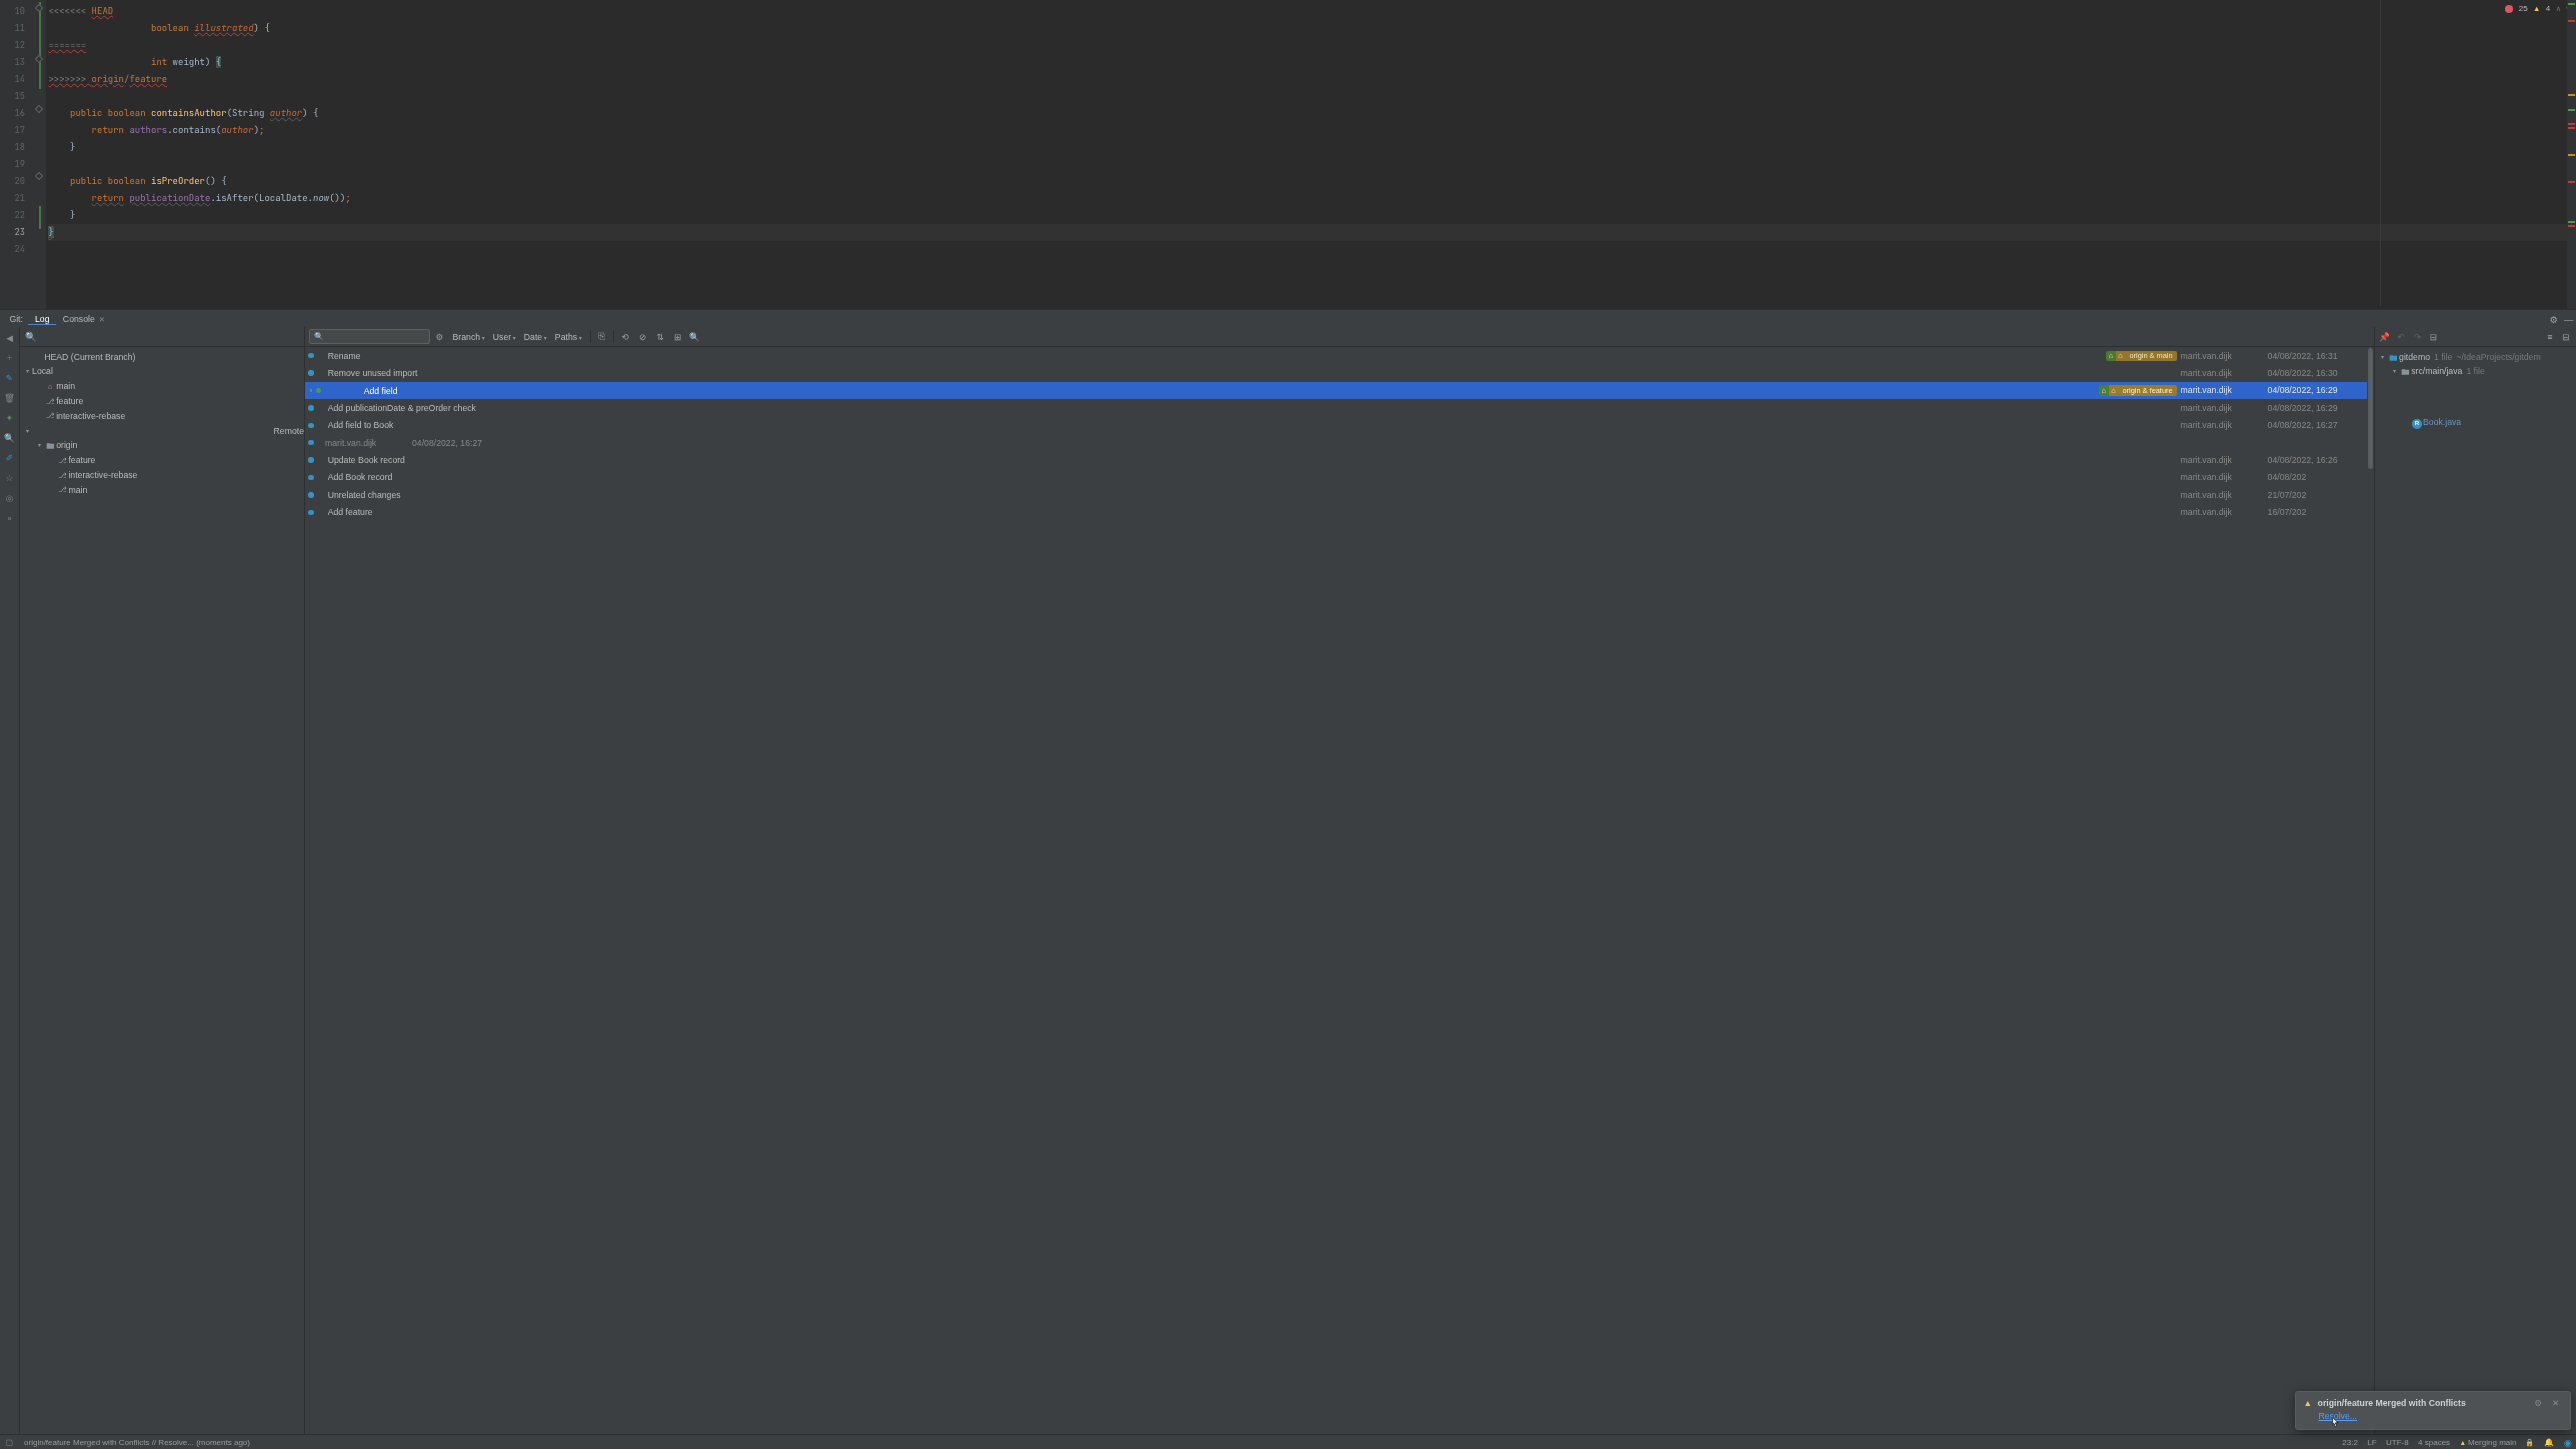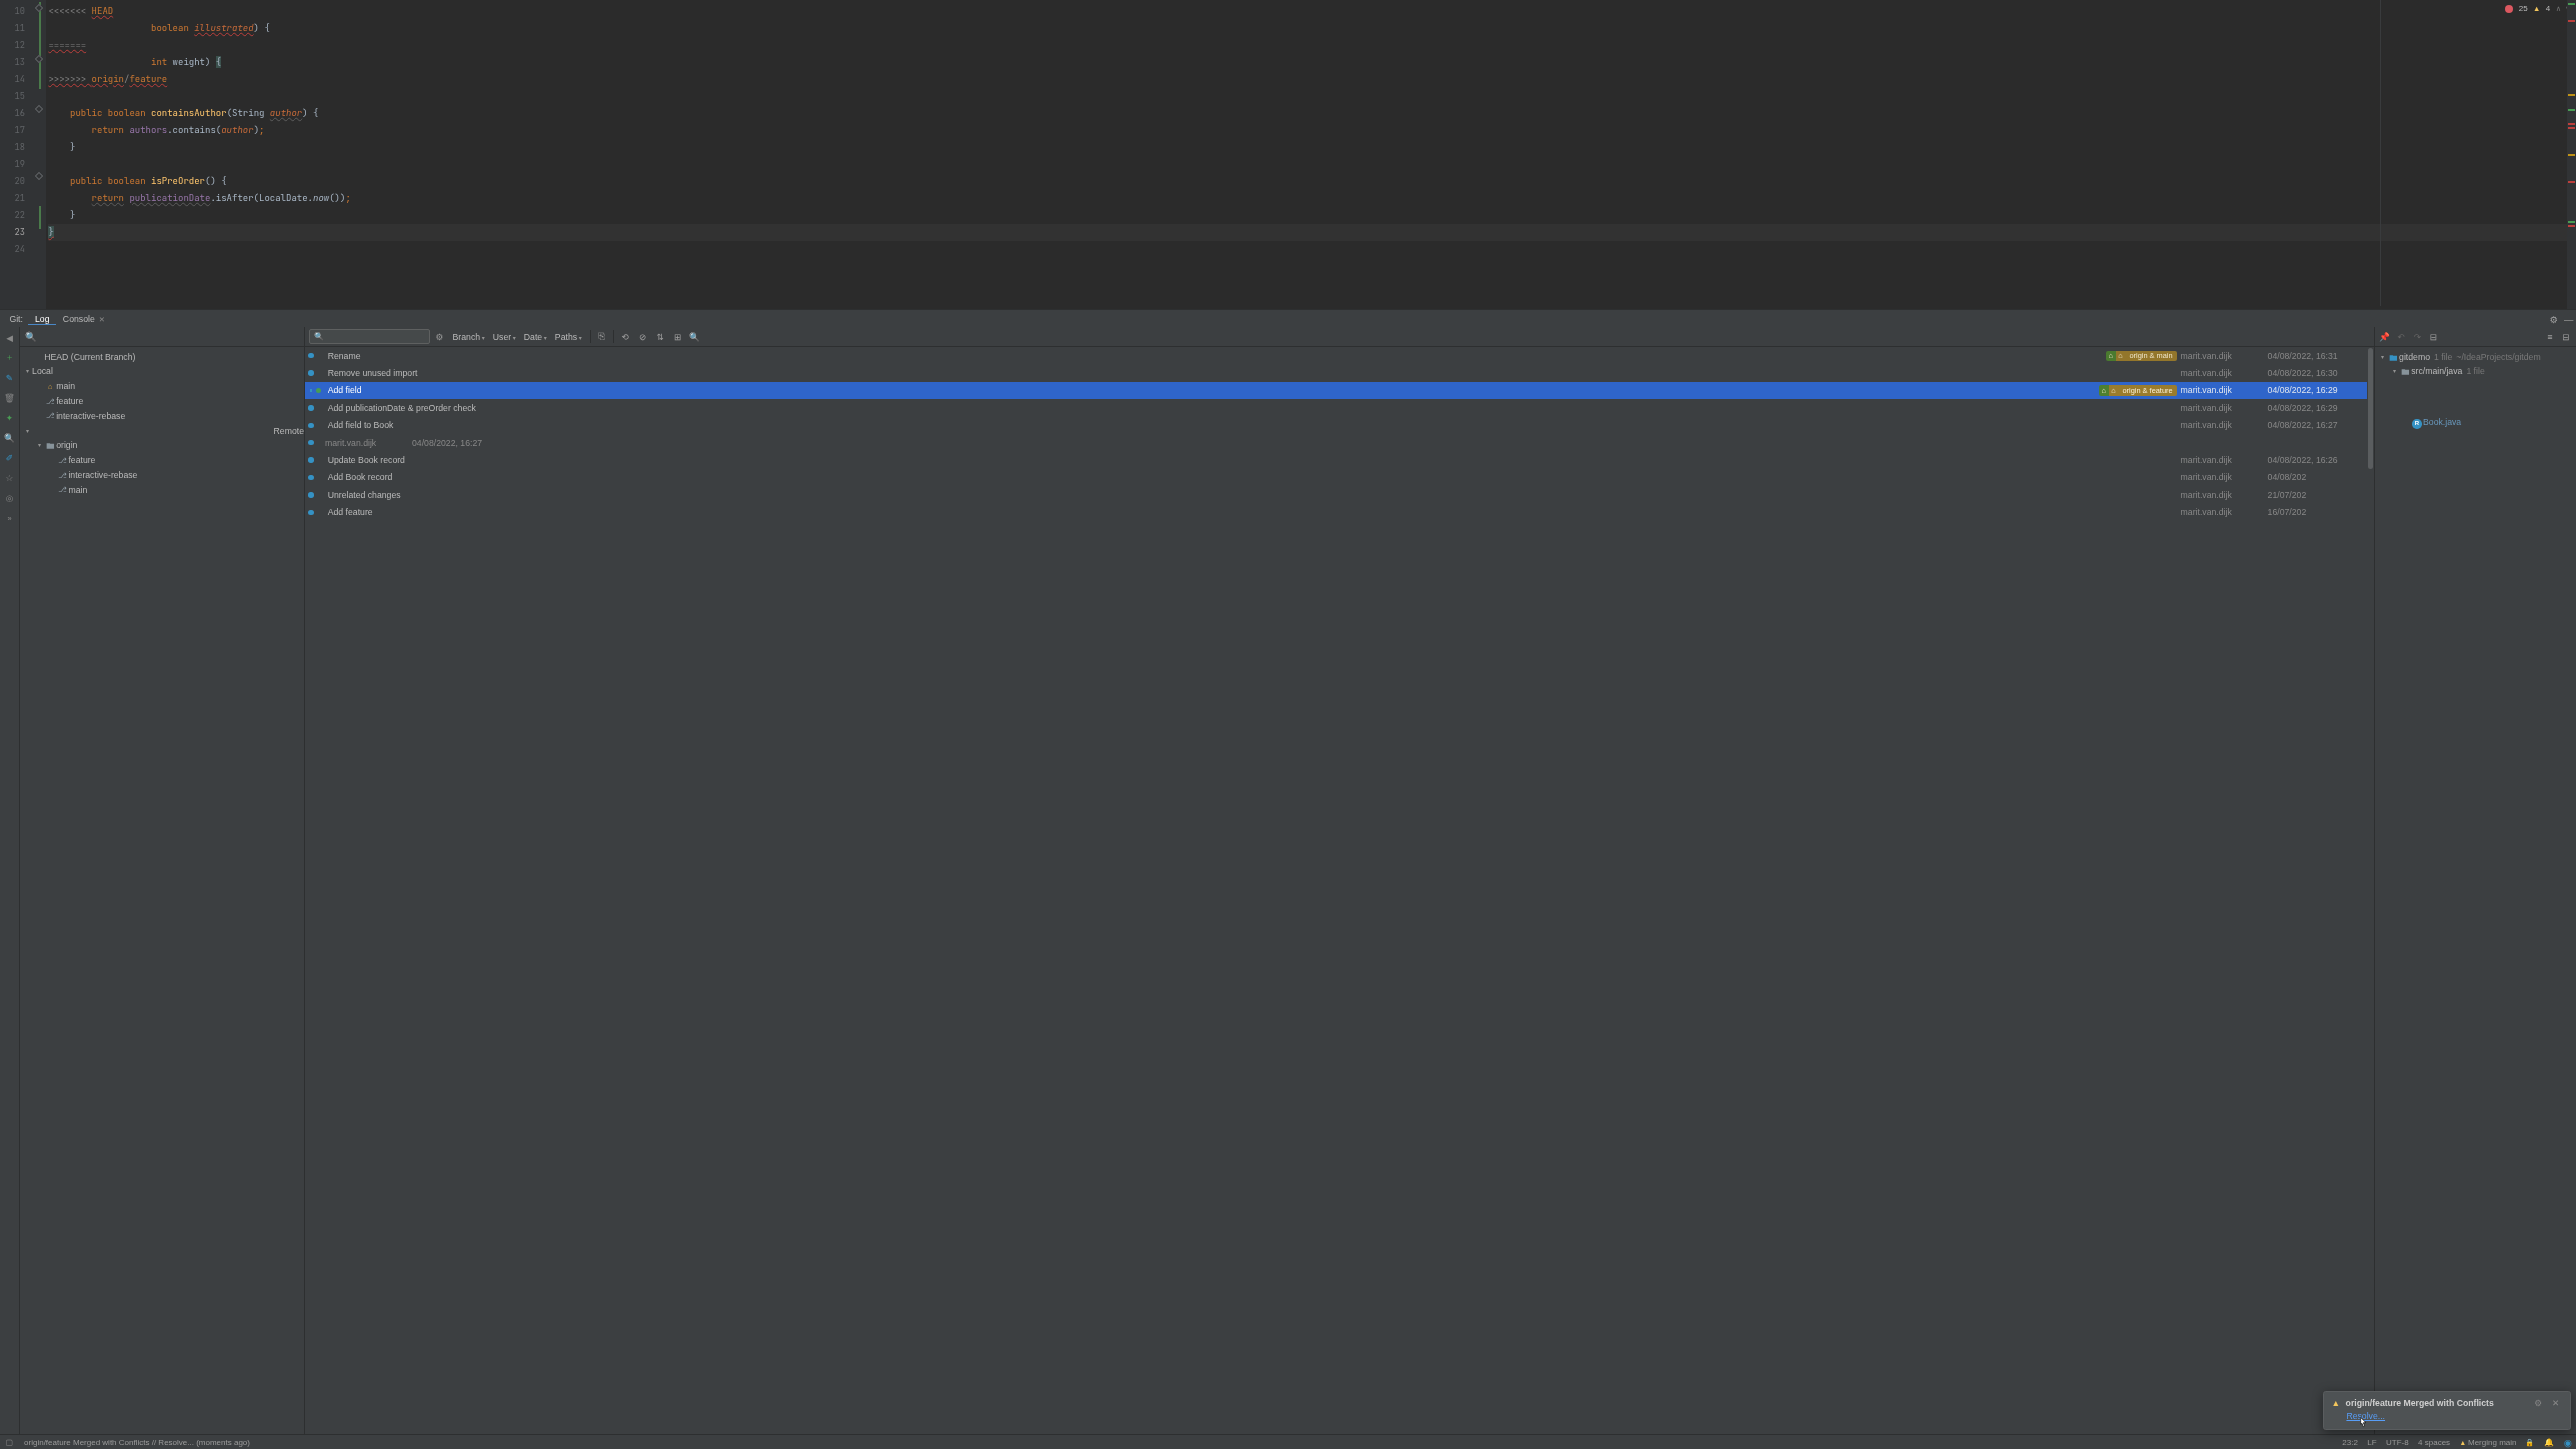--- a/index.html
+++ b/index.html
@@ -132,21 +132,21 @@
   .statusbar { position: absolute; left: 0; right: 0; bottom: 0; height: 14.8px; background: #3c3f41; border-top: 0.7px solid #2d2f30; display: flex; align-items: center; padding: 0 4px; font-size: 8px; color: #9c9c9c; gap: 9.4px; }
   .statusbar .sicon { width: 10.7px; text-align: center; color: #888; }
   .statusbar .spacer { flex: 1; }
   .statusbar .sitem { white-space: nowrap; }
   .statusbar .warn::before { content: "▲ "; color: #f2c55c; font-size: 6.7px; }
   .statusbar .lock::before { content: "🔒"; font-size: 7.4px; }
   .statusbar .bell { color: #888; }
   .statusbar .proc { color: #3592c4; font-size: 9.4px; }
 
   
-  .notif { position: absolute; right: 5.4px; bottom: 19px; width: 248px; background: #4e5254; border: 0.7px solid #5a5d5f; border-radius: 2.7px; padding: 6.7px 8px 8px 8px; box-shadow: 0 2.7px 10.7px rgba(0,0,0,0.4); }
+  .notif { position: absolute; right: 5.4px; bottom: 19px; width: 276px; background: #4e5254; border: 0.7px solid #5a5d5f; border-radius: 2.7px; padding: 6.7px 8px 8px 8px; box-shadow: 0 2.7px 10.7px rgba(0,0,0,0.4); }
   .notif .nhead { display: flex; align-items: flex-start; gap: 5.4px; }
   .notif .nwarn::before { content: "▲"; color: #f2c55c; font-size: 8.7px; }
   .notif .ntitle { color: #d0d0d0; font-weight: 600; font-size: 8.7px; flex: 1; }
   .notif .ngear, .notif .nclose { color: #888; cursor: pointer; width: 12px; text-align: center; font-size: 8.7px; }
   .notif .nlink { color: #589df6; text-decoration: underline; cursor: pointer; margin-left: 14.8px; font-size: 8.7px; display: inline-block; margin-top: 2.7px; }
   .cursor-hand { position: absolute; width: 12px; height: 14.8px; pointer-events: none; }
   .cursor-hand svg { width: 12px; height: 14.8px; }
 
   svg.folder-svg { vertical-align: middle; }
 </style>
@@ -330,21 +330,21 @@
           <span class="msg">Remove unused import</span>
           <span class="author">marit.van.dijk</span>
           <span class="date">04/08/2022, 16:30</span>
         </div>
         <div class="commit-row sel">
           <span class="graph">
             <span class="line"></span>
             <span class="line2" style="display:block"></span>
             <span class="dot2" style="display:block"></span>
           </span>
-          <span class="msg" style="display: flex; align-items: flex-start;">
+          <span class="msg" style="display: flex; align-items: flex-end; margin-left: 36px;">
             <span style="flex: 1 1 0%; overflow: hidden; text-overflow: ellipsis;">Add field</span>
             <span class="badge">
               <span class="bp tagico g">⌂</span>
               <span class="bp tagico">⌂</span>
               <span class="bp yellow">origin &amp; feature</span>
             </span>
           </span>
           <span class="author">marit.van.dijk</span>
           <span class="date">04/08/2022, 16:29</span>
         </div>

